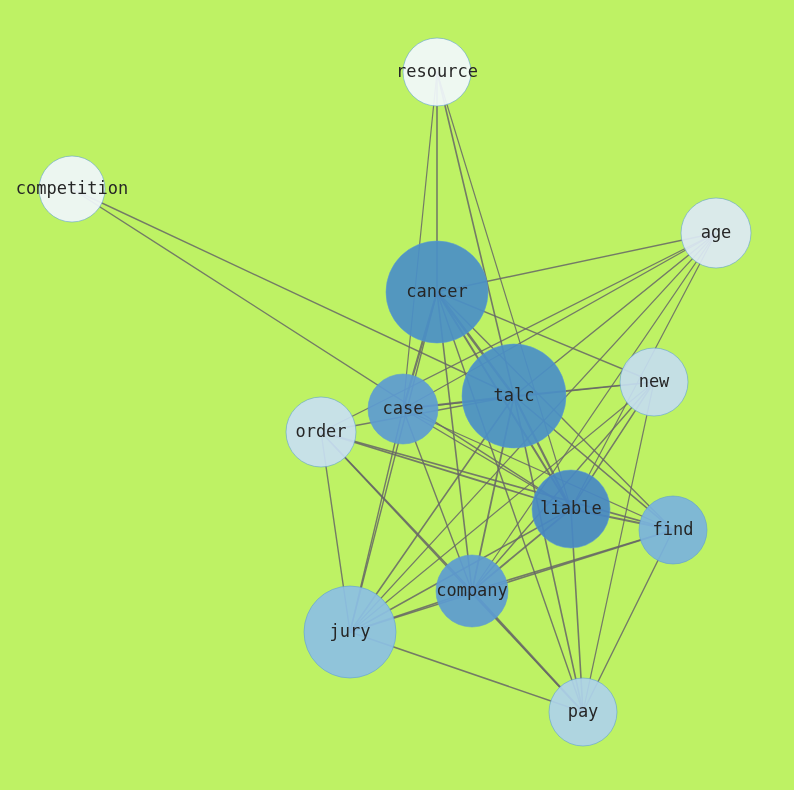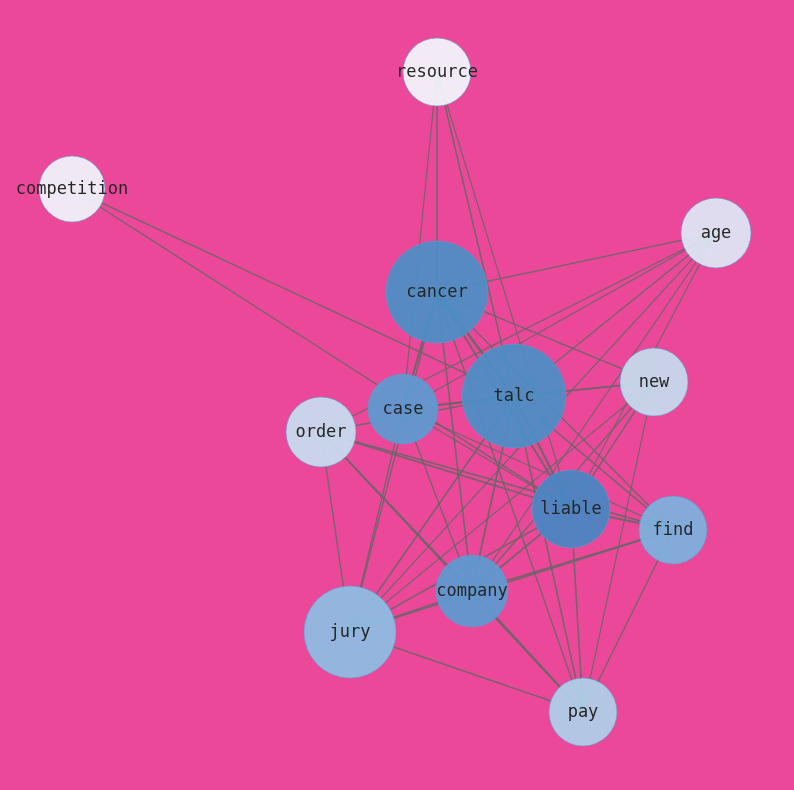--- a/index.html
+++ b/index.html
@@ -10,21 +10,21 @@
   body {
     width: 794px;
     height: 790px;
     font-family: "DejaVu Sans Mono", "Liberation Mono", monospace;
     overflow: hidden;
   }
   #graph-root {
     position: relative;
     width: 794px;
     height: 790px;
-    background: #ec4899;
+    background: #bef264;
   }
   svg.graph-canvas {
     position: absolute;
     top: 0;
     left: 0;
     width: 794px;
     height: 790px;
     display: block;
   }
   .edge-line {

